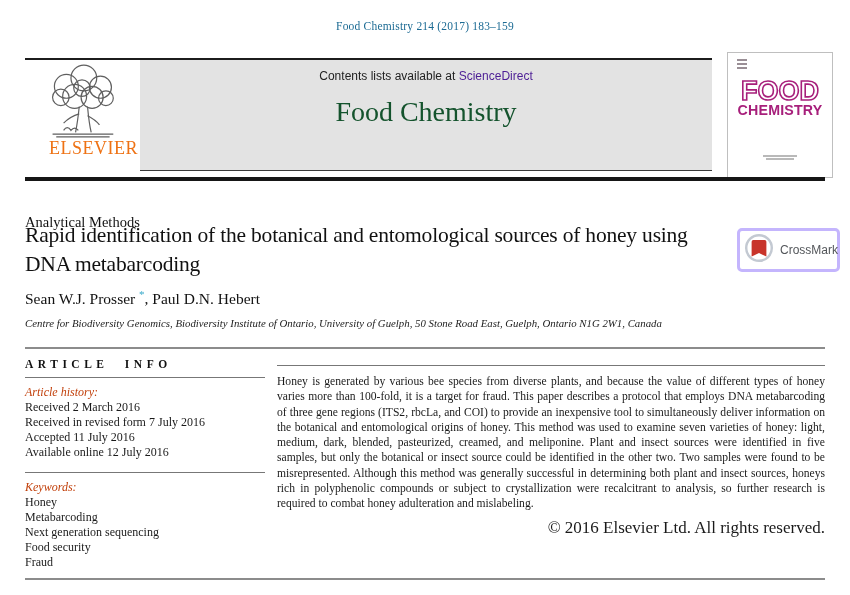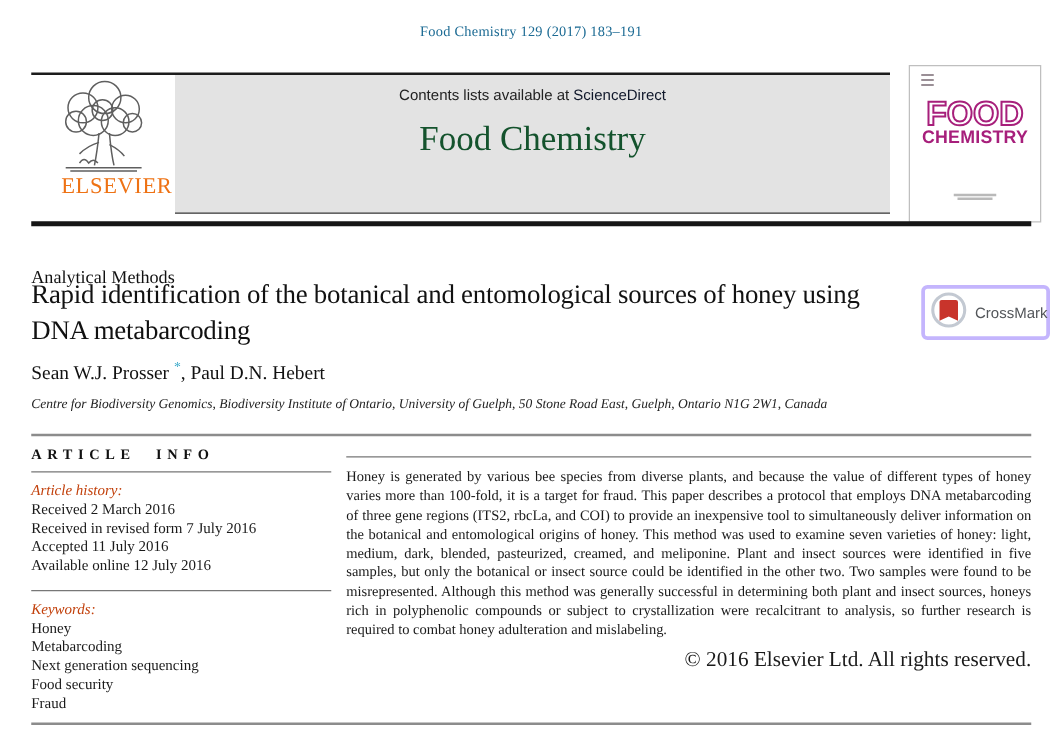--- a/index.html
+++ b/index.html
@@ -24,21 +24,21 @@
     letter-spacing:.5px;margin-top:-2px;
   }
   .banner{
     top:60px;left:140px;width:572px;height:110px;background:#e3e3e3;
     border-bottom:1.5px solid #3a3a3a;text-align:center;
   }
   .contents-line{
     margin-top:9px;font-family:"Liberation Sans", sans-serif;
     font-size:12px;color:#222;
   }
-  .sciencedirect{color:#0f172a;text-align:right;}
+  .sciencedirect{color:#4c1d95;text-align:right;}
   .banner-title{font-size:28px;color:#14532d;margin-top:13px;}
   .homepage-line{
     margin-top:15px;font-family:"Liberation Sans", sans-serif;
     font-size:12px;color:#1c1c1c;letter-spacing:2.2px;word-spacing:3px;
   }
   .cover{
     top:52px;left:727px;width:104px;height:124px;background:#fff;
     border:1px solid #bfbfbf;text-align:center;
   }
   .cover-crest{position:absolute;top:6px;left:9px;width:10px;height:12px;
@@ -94,21 +94,21 @@
   .abstract-text{
     margin-top:8px;font-size:11.6px;line-height:15.3px;text-align:justify;color:#1a1a1a;
   }
   .copyright{margin-top:6px;text-align:right;font-size:17px;color:#1a1a1a;}
 </style>
 </head>
 <body>
 
 <div class="page">
 
-  <div class="abs citation">Food Chemistry 129 (2017) 183–191</div>
+  <div class="abs citation">Food Chemistry 214 (2017) 183–159</div>
 
   <div class="abs topline"></div>
 
   <div class="abs logo-block">
     <span>
       <svg width="92" height="78" viewBox="0 0 100 84" fill="none" stroke="#5f5f5f" stroke-width="1.3">
         <circle cx="33" cy="26" r="13"></circle>
         <circle cx="52" cy="17" r="14"></circle>
         <circle cx="70" cy="27" r="12"></circle>
         <circle cx="42" cy="37" r="13"></circle>

